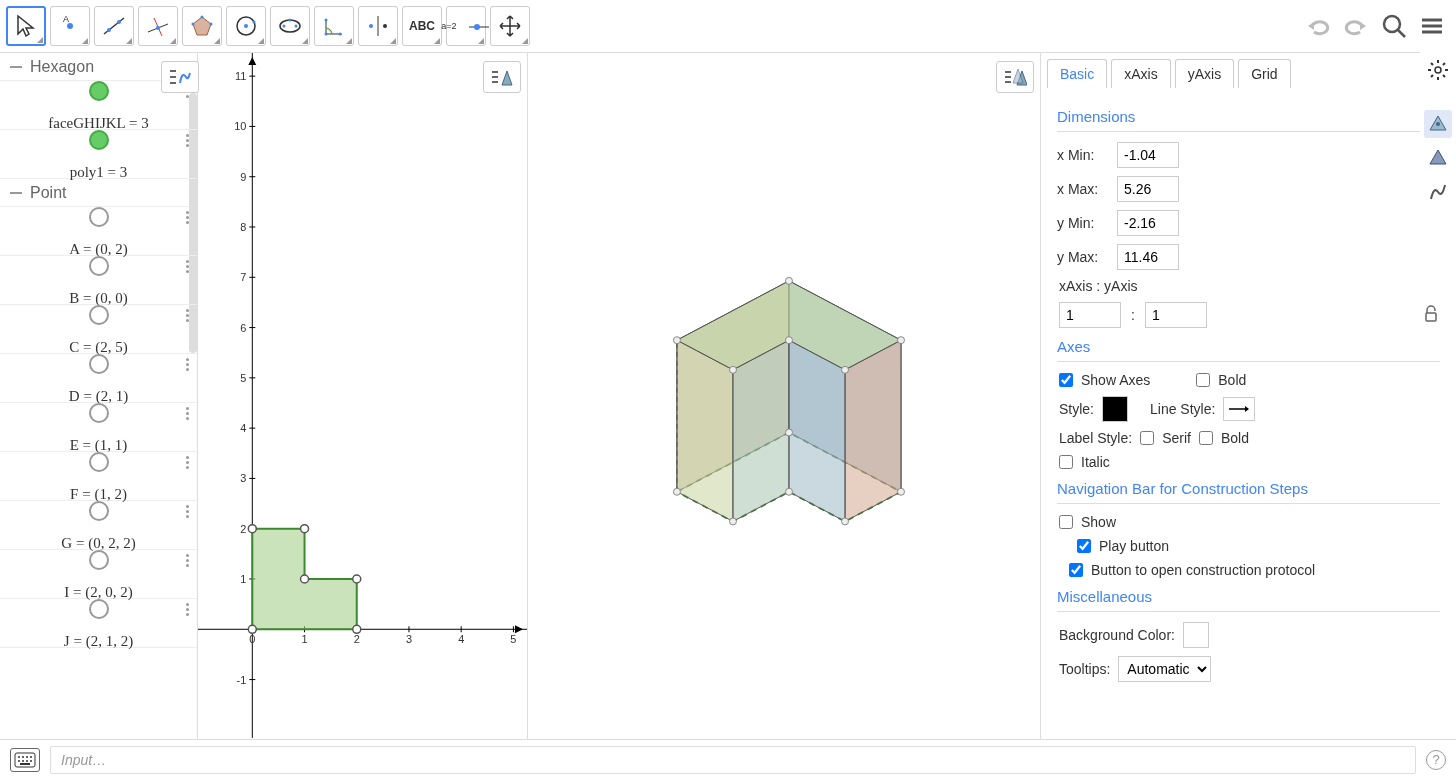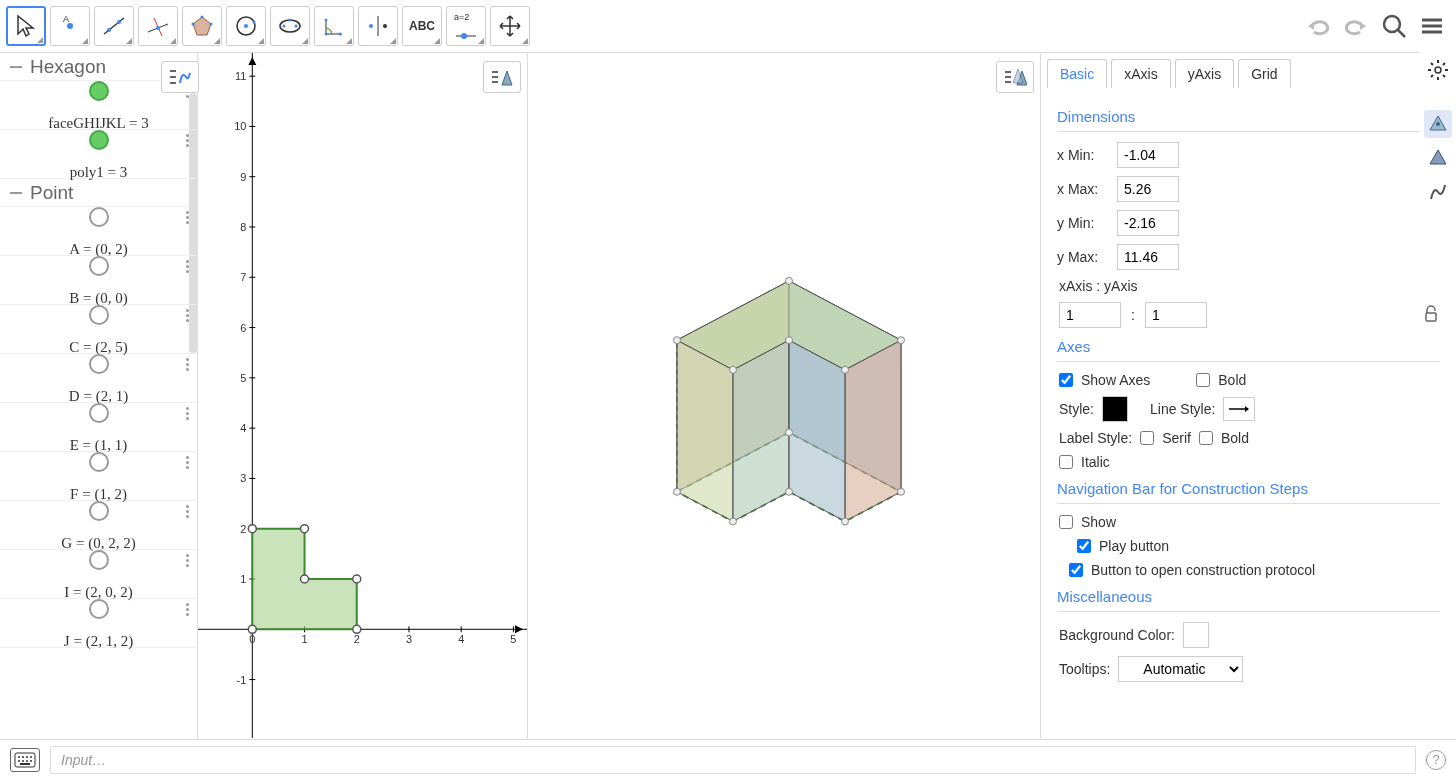--- a/index.html
+++ b/index.html
@@ -14,21 +14,21 @@
 .toolbar-right { margin-left: auto; display: flex; align-items: center; gap: 2px; }
 .big-icon { width: 36px; height: 36px; display: flex; align-items: center; justify-content: center; cursor: pointer; }
 
 
 .main { position: absolute; top: 52px; left: 0; right: 0; bottom: 40px; display: flex; border-top: 1px solid #ddd; }
 
 
 .algebra { width: 198px; border-right: 1px solid #ddd; display: flex; flex-direction: column; position: relative; }
 .algebra-btn { position: absolute; top: 8px; right: -2px; width: 38px; height: 32px; background: #fff; border: 1px solid #ccc; border-radius: 3px; display: flex; align-items: center; justify-content: center; z-index: 5; }
 .algebra-list { overflow-y: auto; flex: 1; }
-.group-header { height: 28px; display: flex; align-items: center; padding: 0 10px; gap: 8px; color: #666; font-size: 19px; border-bottom: 1px solid #eee; }
+.group-header { height: 28px; display: flex; align-items: center; padding: 0 10px; gap: 8px; color: #666; font-size: 16px; border-bottom: 1px solid #eee; }
 .collapse-icon { width: 12px; height: 2px; background: #999; }
 .algebra-item { height: 49px; border-bottom: 1px solid #eee; display: flex; align-items: center; padding: 0 10px; gap: 14px; position: relative; flex-direction: column; }
 .visibility-toggle { width: 20px; height: 20px; border-radius: 50%; border: 2px solid #999; flex-shrink: 0; }
 .visibility-toggle.filled { background: #6c6; border-color: #4a4; }
 .algebra-label { font-size: 15px; color: #333; font-family: "Times New Roman", serif; }
 .item-menu { position: absolute; right: 2px; top: 4px; width: 16px; display: flex; flex-direction: column; gap: 2px; align-items: center; cursor: pointer; }
 .item-menu span { width: 3px; height: 3px; background: #999; border-radius: 50%; }
 .scroll-ind { position: absolute; right: 0; top: 40px; width: 8px; height: 260px; background: #ddd; border-radius: 4px; }
 
 
@@ -50,21 +50,21 @@
 .prop-row { display: flex; align-items: center; margin: 8px 0; gap: 6px; }
 .prop-label { width: 50px; text-align: left; color: #333; margin-right: 4px; }
 .prop-input { width: 52px; height: 26px; border: 1px solid #ccc; padding: 0 6px; font-size: 14px; }
 .prop-input.wide { width: 62px; }
 .ratio-row { display: flex; align-items: center; gap: 10px; margin: 8px 0 8px 2px; }
 .checkbox-row { display: flex; align-items: center; gap: 8px; margin: 8px 0 8px 2px; flex-wrap: wrap; }
 input[type="checkbox"] { width: 14px; height: 14px; }
 .color-swatch { width: 26px; height: 26px; background: #000; border: 1px solid #ccc; }
 .bg-swatch { width: 26px; height: 26px; background: #fff; border: 1px solid #ccc; }
 .line-style-box { width: 32px; height: 24px; border: 1px solid #ccc; display: flex; align-items: center; justify-content: center; }
-.select { height: 26px; border: 1px solid #ccc; padding: 0 20px; font-size: 14px; background: #fff; }
+.select { height: 26px; border: 1px solid #ccc; padding: 0 4px; font-size: 14px; background: #fff; }
 .lock-icon { margin-left: auto; }
 
 
 .right-sidebar { position: absolute; right: 0; top: 52px; width: 36px; display: flex; flex-direction: column; align-items: center; gap: 6px; padding-top: 40px; background: #fff; }
 .side-icon { width: 28px; height: 28px; display: flex; align-items: center; justify-content: center; cursor: pointer; border-radius: 3px; }
 .side-icon.active { background: #e0e8f8; }
 
 
 .bottom-bar { position: absolute; bottom: 0; left: 0; right: 0; height: 40px; display: flex; align-items: center; padding: 9px 10px; gap: 10px; border-top: 1px solid #ddd; }
 .keyboard-btn { width: 30px; height: 24px; border: 1px solid #666; border-radius: 3px; display: flex; align-items: center; justify-content: center; }
@@ -146,21 +146,21 @@
         <circle cx="5" cy="12" r="2" fill="#4285f4"></circle>
         <circle cx="19" cy="12" r="2" fill="#333"></circle>
       </svg>
     <div class="corner"></div>
   </div>
   <div class="tool-btn">
     <span style="font-size:12px;font-weight:bold;">ABC</span>
     <div class="corner"></div>
   </div>
   <div class="tool-btn">
-    <div style="display:flex;flex-direction:column;align-items:flex-start;gap:10px;">
+    <div style="display:flex;flex-direction:row;align-items:flex-end;gap:10px;">
       <span style="font-size:9px;">a=2</span>
       <svg width="24" height="8" viewBox="0 0 24 8">
           <line x1="2" y1="4" x2="22" y2="4" stroke="#333"></line>
           <circle cx="10" cy="4" r="3" fill="#4285f4"></circle>
         </svg>
     </div>
     <div class="corner"></div>
   </div>
   <div class="tool-btn">
     <svg class="tool-icon" viewBox="0 0 24 24">

